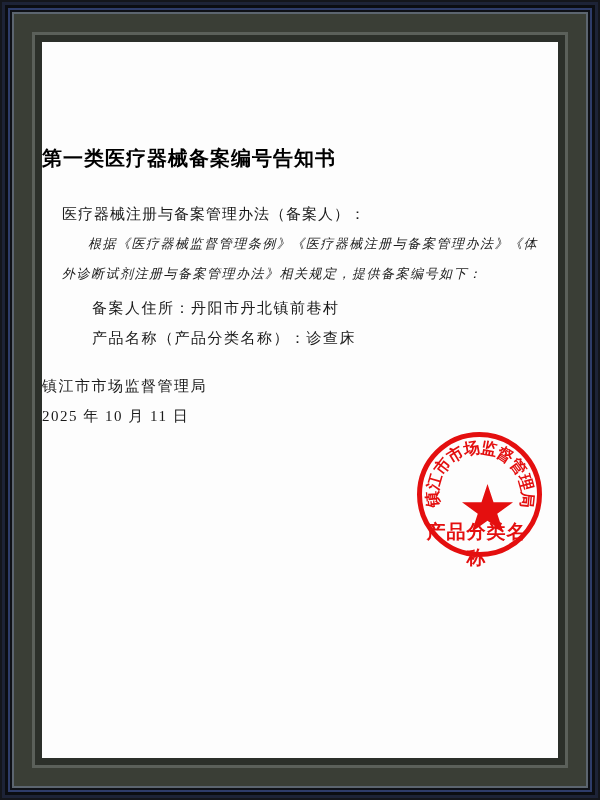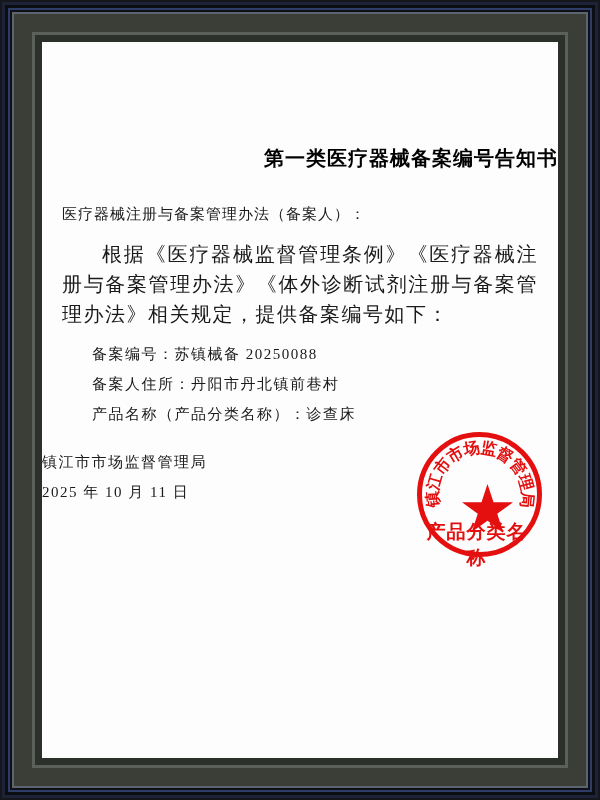--- a/index.html
+++ b/index.html
@@ -21,30 +21,30 @@
   #f6{inset:14px;background:#3a3e36;}
   #f7{inset:32px;background:#5b605a;}
   #f8{inset:35px;background:#2c302a;}
 
   
   .paper{
     position:absolute;inset:42px;background:#fdfdfd;color:#1a1a1a;
     overflow:hidden;
   }
   .title{
-    margin:103px 0 0;text-align:right;
+    margin:103px 0 0;text-align:left;
     font-family:"Liberation Sans", sans-serif;font-weight:700;
     font-size:20px;letter-spacing:1px;color:#000;line-height:26px;
   }
   .recipient{
     margin:28px 20px 0;font-size:15px;letter-spacing:1px;line-height:30px;
   }
   .intro{
-    margin:10px 20px;font-size:20px;letter-spacing:1.5px;line-height:30px;
-    text-indent:2em;text-align:justify;
+    margin:0 20px;font-size:13px;letter-spacing:1.5px;line-height:30px;
+    text-indent:2em;text-align:justify;font-style:italic;
   }
   .fields{margin:4px 20px 0;}
   .field{
     font-size:15px;letter-spacing:1.5px;line-height:30px;padding-left:2em;
   }
   .sign{margin-top:18px;font-size:15px;letter-spacing:1.5px;line-height:30px;}
   .sign .authority{padding-right:62px;}
   .sign .date{padding-right:42px;}
   .notes{margin:37px 20px 0;font-size:14px;letter-spacing:1px;line-height:20px;text-align:justify;}
   .notes p{margin:0;text-indent:2em;}
@@ -88,23 +88,20 @@
   <div class="paper">
 
     <h1 class="title">第一类医疗器械备案编号告知书</h1>
 
     <div class="recipient">医疗器械注册与备案管理办法（备案人）：</div>
 
     <p class="intro">根据《医疗器械监督管理条例》《医疗器械注册与备案管理办法》《体外诊断试剂注册与备案管理办法》相关规定，提供备案编号如下：</p>
 
     <div class="fields">
       <div class="field">
-        <span>备案编号：</span><span>苏镇械备 20250088</span>
-      </div>
-      <div class="field">
         <span>备案人住所：</span><span>丹阳市丹北镇前巷村</span>
       </div>
       <div class="field">
         <span>产品名称（产品分类名称）：</span><span>诊查床</span>
       </div>
     </div>
 
     <div class="sign">
       <div class="authority">镇江市市场监督管理局</div>
       <div class="date">2025 年 10 月 11 日</div>

